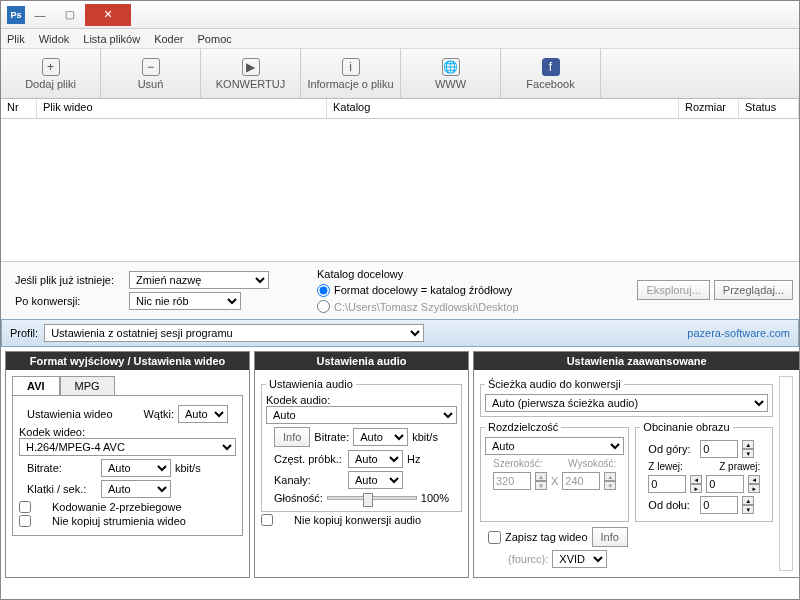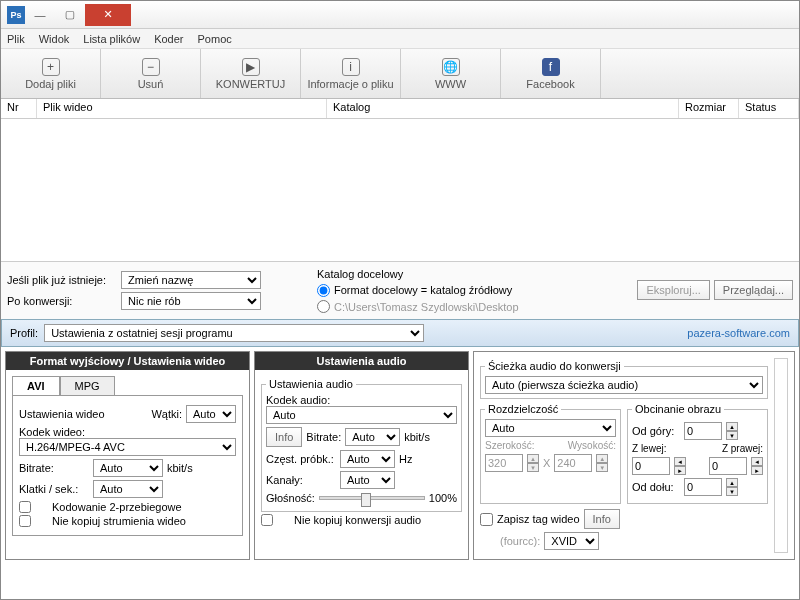--- a/index.html
+++ b/index.html
@@ -28,21 +28,21 @@
 .profilbar { background: linear-gradient(#e6f0fa,#d0e0f0); border: 1px solid #8ab; padding: 4px 8px; display: flex; align-items: center; gap: 6px; justify-content: center; }
 .profilbar select { flex: 0 0 380px; }
 .profilbar .link { margin-left: auto; color: #2a6fb8; }
 .panels { display: flex; gap: 4px; padding: 4px; }
 .panel { border: 1px solid #888; flex: 1; }
 .panel-head { background: #333; color: #fff; text-align: center; font-weight: bold; padding: 3px; }
 .panel-body { padding: 6px; }
 .tabs { display: flex; }
 .tab { border: 1px solid #999; padding: 3px 14px; background: #eee; border-bottom: none; }
 .tab.active { background: #fff; font-weight: bold; }
-.row { display: flex; align-items: center; gap: 4px; margin: 3px 0; }
+.row { display: flex; align-items: center; gap: 4px; margin: 3px 8px; }
 .row .lbl { min-width: 70px; }
 fieldset { border: 1px solid #bbb; padding: 4px; margin: 2px 0; }
 fieldset legend { padding: 0 3px; }
 .chk { display: flex; align-items: center; gap: 21px; margin: 2px 0; }
 .chk input { width: 12px; height: 12px; }
 .slider { flex:1; height: 4px; background: #ddd; position: relative; border:1px solid #aaa;}
 .slider::after { content:""; position:absolute; left:40%; top:-4px; width:8px; height:12px; background:#eee; border:1px solid #888;}
 .spin { width: 38px; border:1px solid #999; height:18px; display:inline-flex; align-items:center; padding:0 2px;}
 .spinbtns { display:inline-flex; flex-direction:column; width:12px;}
 .spinbtns span{height:9px;border:1px solid #999;font-size:7px;line-height:7px;text-align:center;background:#eee;}
@@ -105,21 +105,21 @@
 <div class="filelist"></div>
 
 <div class="optrow">
   <div class="optleft">
     <div class="row">
         <span class="lbl" style="min-width:110px">Jeśli plik już istnieje:</span>
       <select style="width:140px"><option>Zmień nazwę</option></select>
       </div>
     <div class="row">
         <span class="lbl" style="min-width:110px">Po konwersji:</span>
-      <select style="width:140px"><option>Nic nie rób</option></select>
+      <select style="width:112px"><option>Nic nie rób</option></select>
       </div>
   </div>
   <div class="optright">
     <div>Katalog docelowy</div>
     <div class="radio">
         <input type="radio" checked="" style="">
         <span>Format docelowy = katalog źródłowy</span>
       <button class="btn disabled" style="margin-left:auto">Eksploruj...</button>
       <button class="btn">Przeglądaj...</button>
       </div>
@@ -201,20 +201,21 @@
           </div>
       </fieldset>
       <div class="chk">
           <input type="checkbox" style="">
           <span>Nie kopiuj konwersji audio</span>
         </div>
     </div>
   </div>
 
   <div class="panel">
+    <div class="panel-head">Ustawienia zaawansowane</div>
     <div class="panel-body" style="display:flex;gap:6px;">
       <div style="flex:1">
         <fieldset><legend>Ścieżka audio do konwersji</legend>
           <select style="width:100%"><option>Auto (pierwsza ścieżka audio)</option></select></fieldset>
         <div style="display:flex;gap:6px">
           <fieldset style="flex:1"><legend>Rozdzielczość</legend>
             <select style="width:100%"><option>Auto</option></select>
             <div class="row disabled">
                 <span style="font-size:10px">Szerokość:</span>
                 <span style="font-size:10px;margin-left:auto">Wysokość:</span>

